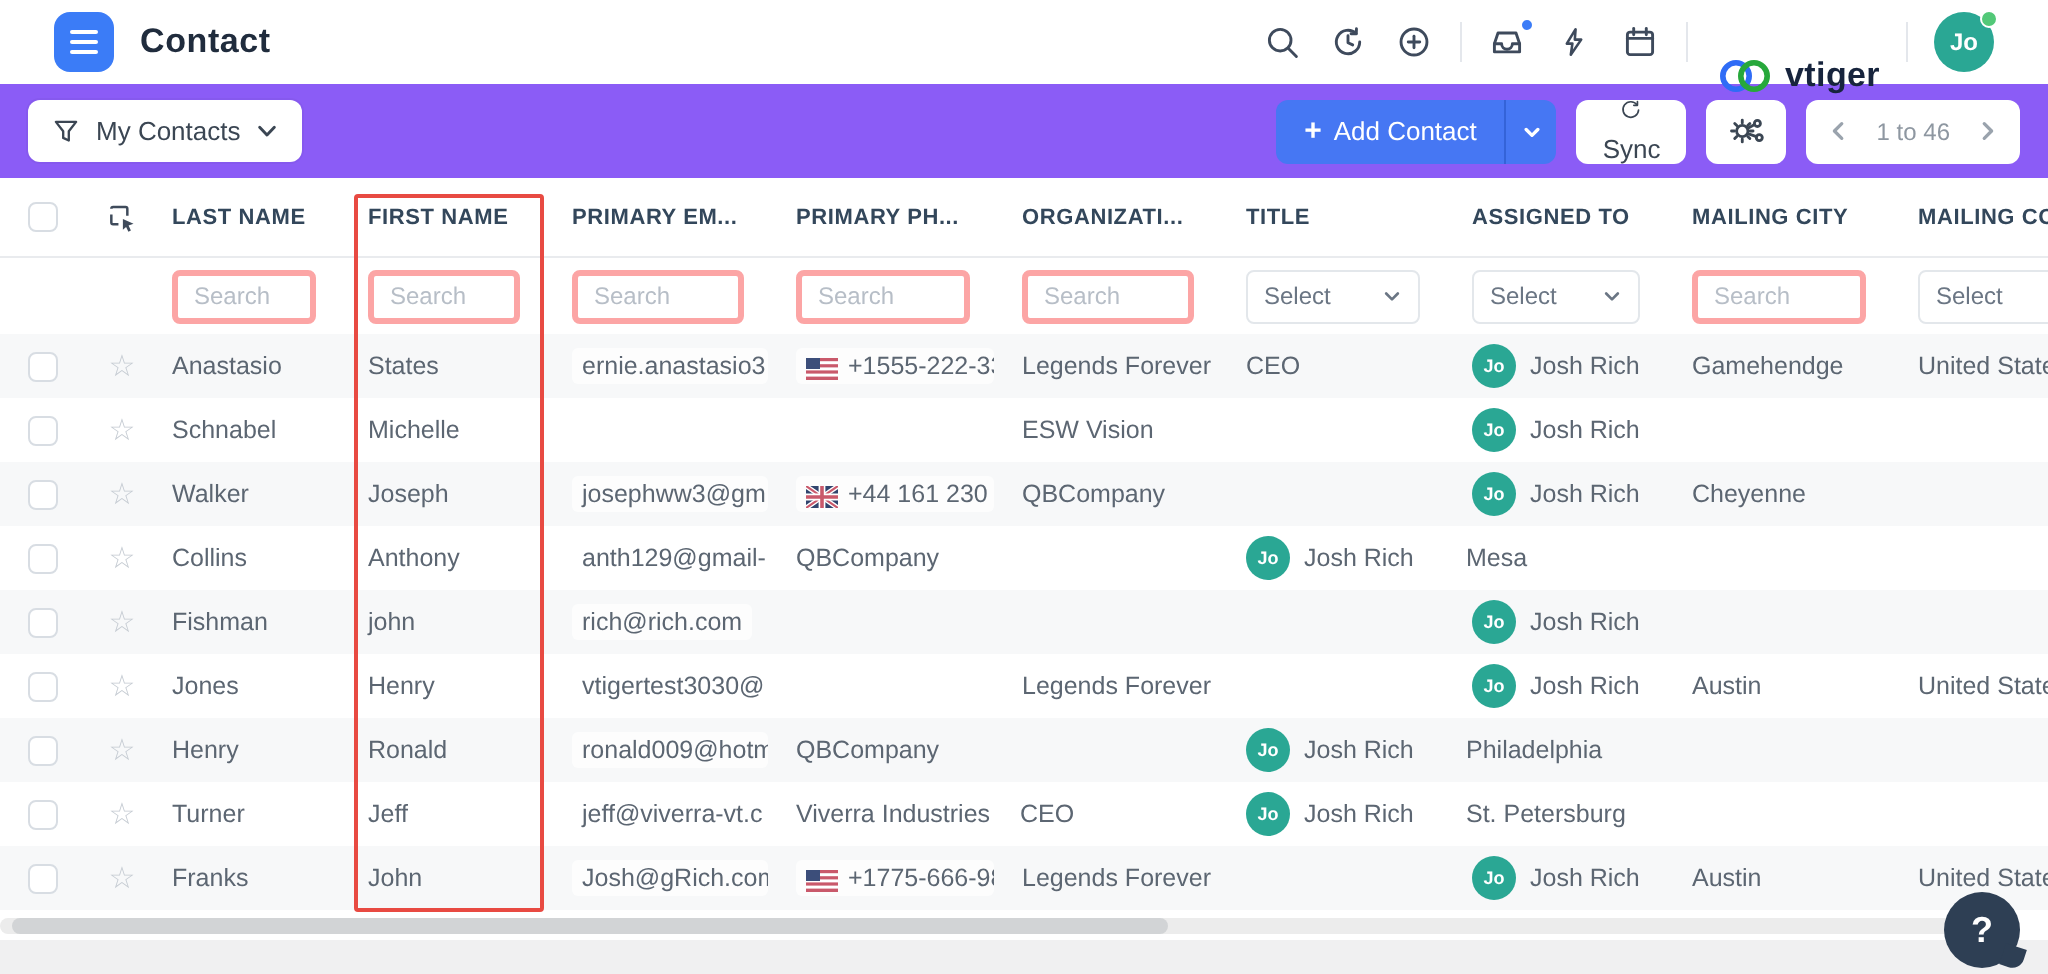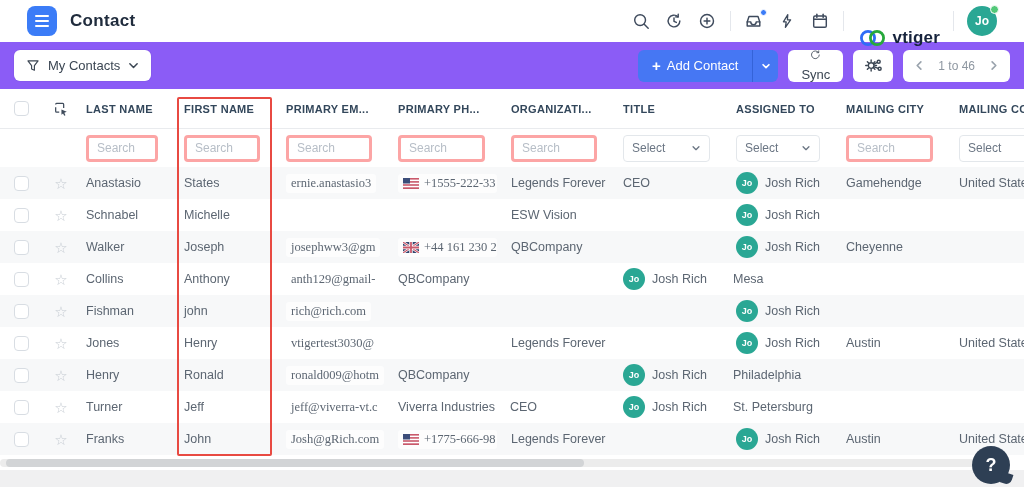--- a/index.html
+++ b/index.html
@@ -68,21 +68,21 @@
   .f-input::placeholder { color:#b7bec7; }
   .f-select { width:calc(100% - 12px); height:27px; border:1px solid #e3e7eb; border-radius:4px;
     background:#fff; font-size:12px; color:#6b7684; padding:0 8px; display:flex; align-items:center;
     justify-content:space-between; cursor:pointer; }
   .f-select svg { stroke:#6b7684; fill:none; stroke-width:1.6; stroke-linecap:round; stroke-linejoin:round; }
 
   .trow { height:32px; display:flex; align-items:center; font-size:12.5px; color:#5c6672; }
   .trow:nth-child(odd) { background:#f7f8f9; }
   .star { font-size:15px; color:#c6ccd3; cursor:pointer; line-height:1; }
   .pill { background:rgba(255,255,255,.7); padding:2px 5px; border-radius:3px; display:inline-flex;
-    align-items:center; gap:5px; max-width:100%; overflow:hidden; white-space:nowrap;font-family:Liberation Serif, serif; }
+    align-items:flex-end; gap:5px; max-width:100%; overflow:hidden; white-space:nowrap; }
   .flag { flex:none; }
   .flag-none { width:16px; height:11px; background:#d9dbdd; border-radius:1px; display:inline-block; }
   .avatar-sm { width:22px; height:22px; border-radius:50%; background:#2aa794; color:#fff;
     font-size:9px; font-weight:700; display:flex; align-items:center; justify-content:center;
     margin-right:7px; flex:none; }
 
   
   .grid-footer { position:relative; height:32px; }
   .hscroll-track { position:absolute; top:4px; left:0; width:1010px; height:8px; background:#ececec; border-radius:4px; }
   .hscroll-thumb { position:absolute; top:0; left:6px; width:578px; height:8px; background:#d2d4d6; border-radius:4px; cursor:grab; }

